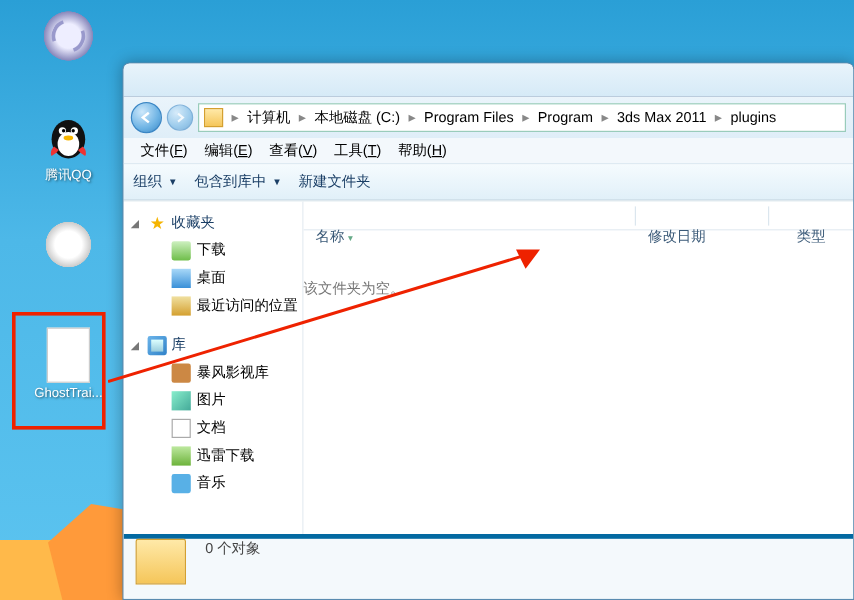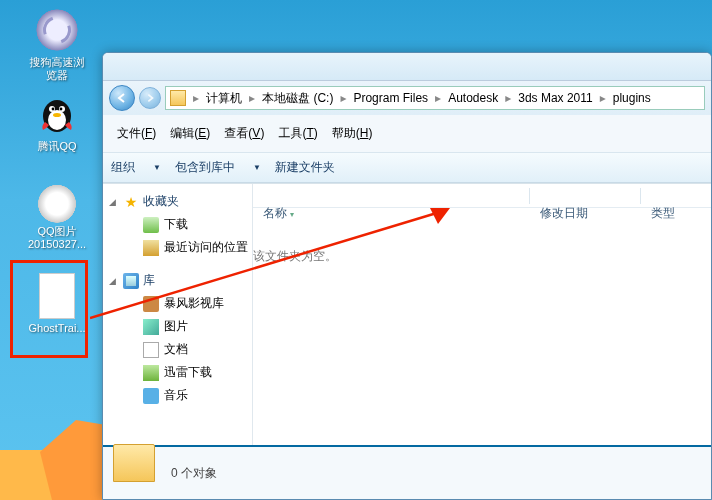--- a/index.html
+++ b/index.html
@@ -97,35 +97,35 @@
 .addr-box .foldico {
   width:16px;height:16px;
   background:linear-gradient(180deg,#ffe9a8,#f5c65a);
   border:1px solid #d4a030;
 }
 .crumb { color:#000; white-space:nowrap; cursor:pointer; }
 .crumb-sep { color:#888; margin:0 3px; }
 
 
 .menu-row {
-  height:38px; background:#f3f8fc;
+  height:22px; background:#f3f8fc;
   border-bottom:1px solid #d9e6ef;
   display:flex; align-items:center; padding:0 8px; gap:2px;
 }
 .menu-item { padding:2px 6px; cursor:pointer; }
 .menu-item u { text-decoration:underline; }
 
 
 .toolbar {
   height:30px;
   background:linear-gradient(180deg,#f5fbfe,#e1f0f9);
   border-bottom:1px solid #c8dae6;
   display:flex; align-items:center; padding:0 8px; gap:14px;
 }
-.tool-btn { color:#1b3f66; cursor:pointer; display:flex; align-items:center; gap:18px;}
+.tool-btn { color:#1b3f66; cursor:pointer; display:flex; align-items:center; gap:5px;}
 .dd { font-size:8px; color:#1b3f66; }
 
 
 .body {
   flex:1; display:flex;
   border-top:1px solid #d8e3ea;
 }
 .nav {
   width:150px; background:#fff;
   border-right:1px solid #e0e8ee;
@@ -165,33 +165,33 @@
   background:#fff;
 }
 .cols-head {
   height:24px; display:flex; align-items:center;
   border-bottom:1px solid #e4ecf2;
   color:#3b5a78;
 }
 .col { padding:0 10px; cursor:pointer;margin-top:36px; }
 .col.name { flex:1; }
 .col.mod { width:110px; }
-.col.type { width:70px; }
+.col.type { width:70px;text-align:center; }
 .col-sep { width:1px; height:16px; background:#dbe6ee; }
 .sort-arr { font-size:8px; margin-left:3px; color:#6a8; }
 .empty-msg {
   text-align:left; color:#777;
   padding-top:40px;
 }
 
 
 .status {
   height:54px; background:#f4f9fc;
-  border-top:2px solid #0369a1;
-  display:flex; align-items:flex-end; padding:17px 10px; gap:16px;
+  border-top:4px solid #0369a1;
+  display:flex; align-items:flex-start; padding:0 10px; gap:16px;
 }
 .status .bigfolder {
   width:42px;height:38px;
   background:linear-gradient(180deg,#ffe9a8,#f5c65a);
   border:1px solid #d4a030;
   border-radius:2px 2px 0 0;
 }
 .status .count { color:#444; }
 
 
@@ -203,21 +203,20 @@
 
 .deco1 { position:absolute; left:40px; bottom:0; width:120px; height:80px;
   background:#ff9a3a; clip-path:polygon(10% 100%,0 40%,30% 0,70% 10%,100% 60%,90% 100%);}
 .deco2 { position:absolute; left:0; bottom:0; width:60px; height:50px; background:#ffb94a;}
 </style>
 </head>
 <body>
 
 <div class="desktop-icon" style="left:22px; top:6px;">
   <div class="ico ico-browser"></div>
-  <div class="lbl">搜狗高速浏<br>览器</div>
 </div>
 
 <div class="desktop-icon" style="left:22px; top:90px;">
   <div class="ico ico-qq">
     <svg viewBox="0 0 48 48">
         <ellipse cx="24" cy="26" rx="14" ry="16" fill="#111"></ellipse>
         <ellipse cx="24" cy="30" rx="9" ry="10" fill="#fff"></ellipse>
         <circle cx="19" cy="19" r="3" fill="#fff"></circle>
         <circle cx="29" cy="19" r="3" fill="#fff"></circle>
         <circle cx="20" cy="19" r="1.4" fill="#000"></circle>
@@ -225,21 +224,20 @@
         <ellipse cx="24" cy="25" rx="4" ry="2" fill="#f7b500"></ellipse>
         <path d="M12 32 q-4 4 -2 8 q4 -2 6 -5" fill="#e33"></path>
         <path d="M36 32 q4 4 2 8 q-4 -2 -6 -5" fill="#e33"></path>
       </svg>
   </div>
   <div class="lbl">腾讯QQ</div>
 </div>
 
 <div class="desktop-icon" style="left:22px; top:175px;">
   <div class="ico ico-dog"></div>
-  <div class="lbl">QQ图片<br>20150327...</div>
 </div>
 
 <div class="desktop-icon" style="left:22px; top:272px;">
   <div class="ico">
       <div class="ico-file"></div>
     </div>
   <div class="lbl">GhostTrai...</div>
 </div>
 
 <div class="highlight-box"></div>
@@ -263,21 +261,21 @@
     </div>
     <div class="addr-box">
       <div class="foldico"></div>
       <span class="crumb-sep">▸</span>
       <span class="crumb">计算机</span>
       <span class="crumb-sep">▸</span>
       <span class="crumb">本地磁盘 (C:)</span>
       <span class="crumb-sep">▸</span>
       <span class="crumb">Program Files</span>
       <span class="crumb-sep">▸</span>
-      <span class="crumb">Autodesk</span>
+      <span class="crumb">Program</span>
       <span class="crumb-sep">▸</span>
       <span class="crumb">3ds Max 2011</span>
       <span class="crumb-sep">▸</span>
       <span class="crumb">plugins</span>
     </div>
   </div>
 
   <div class="menu-row">
     <span class="menu-item"><span>文件</span>(<u>F</u>)</span>
     <span class="menu-item"><span>编辑</span>(<u>E</u>)</span>
@@ -305,20 +303,24 @@
           <span class="arr">◢</span>
           <span class="hico star">★</span>
           <span>收藏夹</span>
         </div>
         <div class="nav-sub">
           <div class="nav-link">
               <span class="nico dl"></span>
               <span>下载</span>
             </div>
           <div class="nav-link">
+              <span class="nico dt"></span>
+              <span>桌面</span>
+            </div>
+          <div class="nav-link">
               <span class="nico rc"></span>
               <span>最近访问的位置</span>
             </div>
         </div>
       </div>
       <div class="nav-group">
         <div class="nav-head">
           <span class="arr">◢</span>
           <span class="hico libs"></span>
           <span>库</span>

